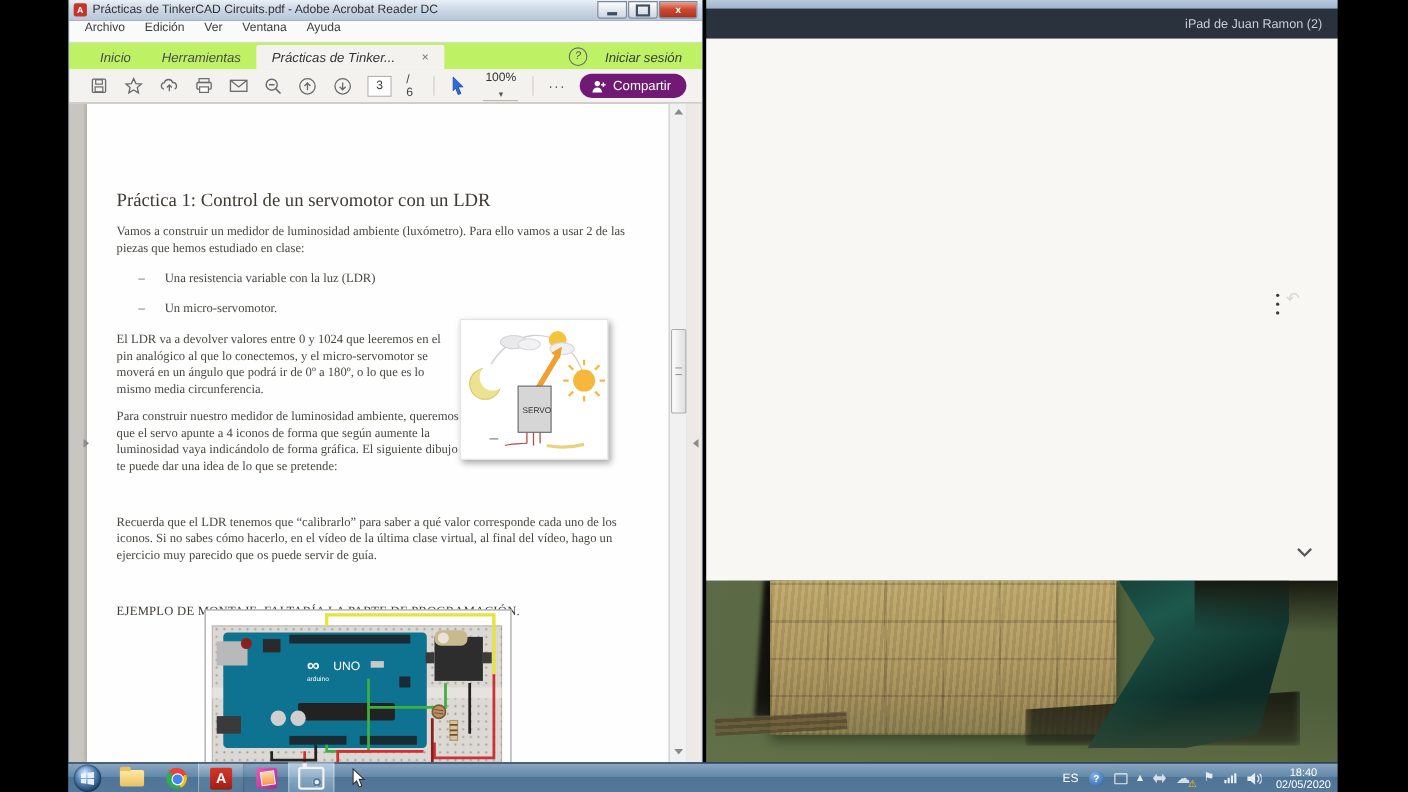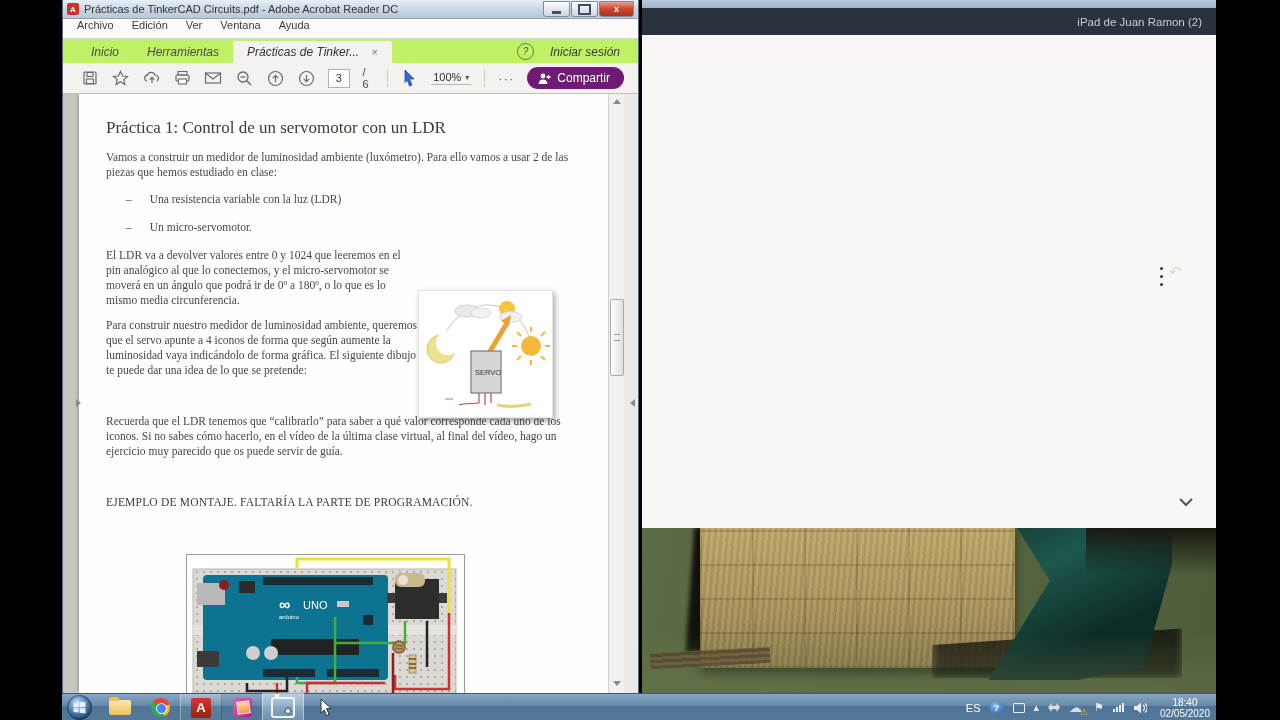--- a/index.html
+++ b/index.html
@@ -20,46 +20,46 @@
   .winbtn.close{width:33px;background:linear-gradient(#e9a091,#cf4a32 45%,#b03category 0);background:linear-gradient(#e9a091,#cf4a32 45%,#a93322);color:#fff;font-size:9px;font-weight:bold;}
   .minglyph{width:9px;height:3px;background:#41505f;margin-top:6px;}
   .maxglyph{width:9px;height:7px;border:2px solid #41505f;}
 
   .menubar{height:19px;background:#fafafa;border-bottom:1px solid #d8d5d2;display:flex;
            padding-left:14px;gap:18px;flex:0 0 auto;}
   .menubar span{font-size:11px;color:#3c3c3c;}
 
   .tabbar{height:24px;background:#bef264;display:flex;align-items:flex-end;padding-left:14px;flex:0 0 auto;font-style:italic;}
   .tab{font-size:12px;color:#4a4a4a;padding:4px 14px;cursor:default;}
-  .tab.active{background:#f4f2ef;color:#333;display:flex;align-items:center;gap:12px;border-radius:2px 2px 0 0;}
+  .tab.active{background:#f4f2ef;color:#333;display:flex;align-items:center;gap:24px;border-radius:2px 2px 0 0;}
   .tab .x{color:#777;font-size:11px;}
   .tabbar-right{margin-left:auto;display:flex;align-items:center;gap:16px;padding:0 18px 3px 0;}
   .helpcirc{width:15px;height:15px;border:1px solid #6a6a6a;border-radius:50%;color:#555;font-size:10px;
             display:flex;align-items:center;justify-content:center;}
   .signin{font-size:12px;color:#3a3a3a;}
 
   .toolbar{height:30px;background:#f4f2ef;border-bottom:1px solid #c2beba;display:flex;align-items:center;
            padding-left:18px;gap:13px;flex:0 0 auto;}
   .tbtn{display:flex;align-items:center;justify-content:center;width:20px;height:22px;}
   .tbtn svg{display:block;}
   .pagebox{width:22px;height:17px;border:1px solid #b4b0ac;background:#fff;font-size:11px;color:#333;
            display:flex;align-items:center;justify-content:center;}
   .pagetotal{font-size:11px;color:#444;}
   .tsep{width:1px;height:18px;background:#cfccc8;}
-  .zoomsel{display:flex;align-items:center;gap:4px;border-bottom:1px solid #b9b5b1;padding:0 2px 1px 2px;}
+  .zoomsel{display:flex;align-items:center;gap:4px;border-bottom:1px solid #b9b5b1;padding:0 2px 1px 2px;flex-direction:column;}
   .zoomsel .zval{font-size:11px;color:#333;}
   .zoomsel .car{font-size:8px;color:#555;}
   .moredots{font-size:13px;color:#555;letter-spacing:1px;}
   .sharebtn{margin-left:auto;margin-right:14px;background:#701a75;color:#fff;border-radius:13px;height:22px;
             display:flex;align-items:center;gap:6px;padding:0 14px 0 10px;font-size:12px;}
 
   .docarea{position:relative;flex:1;background:#c9c5c1;overflow:hidden;}
   .page{position:absolute;left:16px;top:0;width:529px;height:100%;background:#fefefe;
         box-shadow:0 0 4px rgba(0,0,0,.35);overflow:hidden;}
-  .pagepad{padding:24px 38px 0 27px;font-family:"Liberation Serif","DejaVu Serif",serif;color:#4a4741;}
+  .pagepad{padding:38px 38px 0 27px;font-family:"Liberation Serif","DejaVu Serif",serif;color:#4a4741;margin-top:40px;}
   .pagepad h1{font-size:17px;font-weight:normal;color:#3e3a34;margin:0 0 12px 0;}
   .pagepad p{font-size:11.5px;line-height:15px;margin:0 0 12px 0;}
   .bullet{display:flex;gap:18px;padding-left:20px;margin:0 0 13px 0;font-size:11.5px;line-height:15px;}
   .colnarrow{width:312px;}
   .pboldhead{font-weight:normal;font-size:11.5px;letter-spacing:.2px;color:#3e3a34;margin:36px 0 0 0 !important;}
   .servoimg{position:absolute;left:339px;top:196px;width:133px;height:126px;background:#fff;
             box-shadow:2px 3px 6px rgba(0,0,0,.35);border:1px solid #e3e3e3;}
   .arduinoimg{position:absolute;left:107px;top:460px;width:277px;height:150px;background:#fff;border:1px solid #9a9a9a;}
 
   .vscroll{position:absolute;right:14px;top:0;width:15px;height:100%;background:#f1f1f1;

